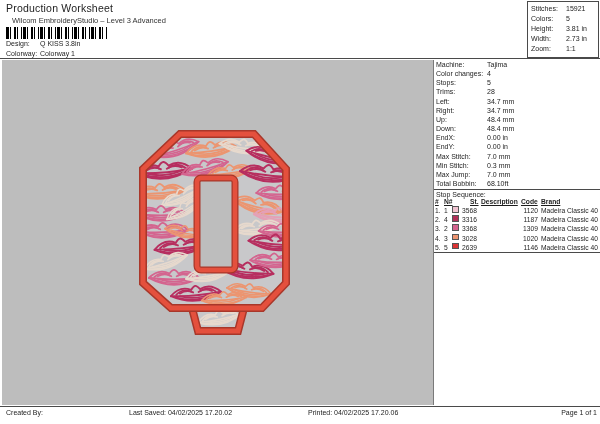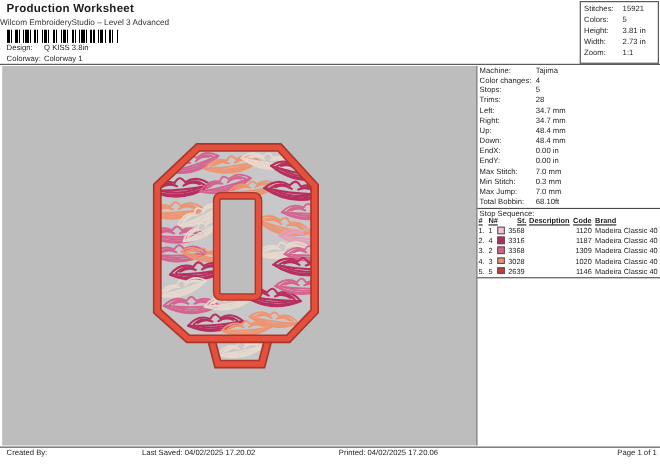--- a/index.html
+++ b/index.html
@@ -3,22 +3,22 @@
 <meta charset="utf-8">
 <style>
   html,body{margin:0;padding:0;}
   body{
     width:600px;height:424px;position:relative;background:#ffffff;
     font-family:"Liberation Sans",sans-serif;color:#1d1d1d;overflow:hidden;
   }
   .abs{position:absolute;}
   .hr{position:absolute;height:1px;background:#4a4a4a;}
   
-  #title{left:6px;top:2px;font-size:10.5px;font-weight:bold;letter-spacing:.2px;}
-  #subtitle{left:0;top:16px;font-size:7.5px;color:#333;text-align:center;}
+  #title{left:6px;top:2px;font-size:10.5px;font-weight:normal;letter-spacing:.2px;}
+  #subtitle{left:12px;top:16px;font-size:7.5px;color:#333;text-align:center;}
   #barcode{left:6px;top:27px;width:102px;height:12px;
     background:repeating-linear-gradient(90deg,#000 0 3px,#fff 3px 4px,#000 4px 5px,#fff 5px 8px,#000 8px 10px,#fff 10px 11px,#000 11px 12px,#fff 12px 15px,#000 15px 16px,#fff 16px 17px);}
   .hdr-row{left:6px;font-size:7px;}
   .hdr-row .lbl{display:inline-block;width:34px;}
   
   #summary-box{left:527px;top:1px;width:70px;height:55px;border:1px solid #4a4a4a;background:#fff;font-size:7px;}
   .sum-row{position:relative;height:10px;line-height:10px;}
   .sum-row .lbl{position:absolute;left:3px;}
   .sum-row .val{position:absolute;left:38px;}
   

